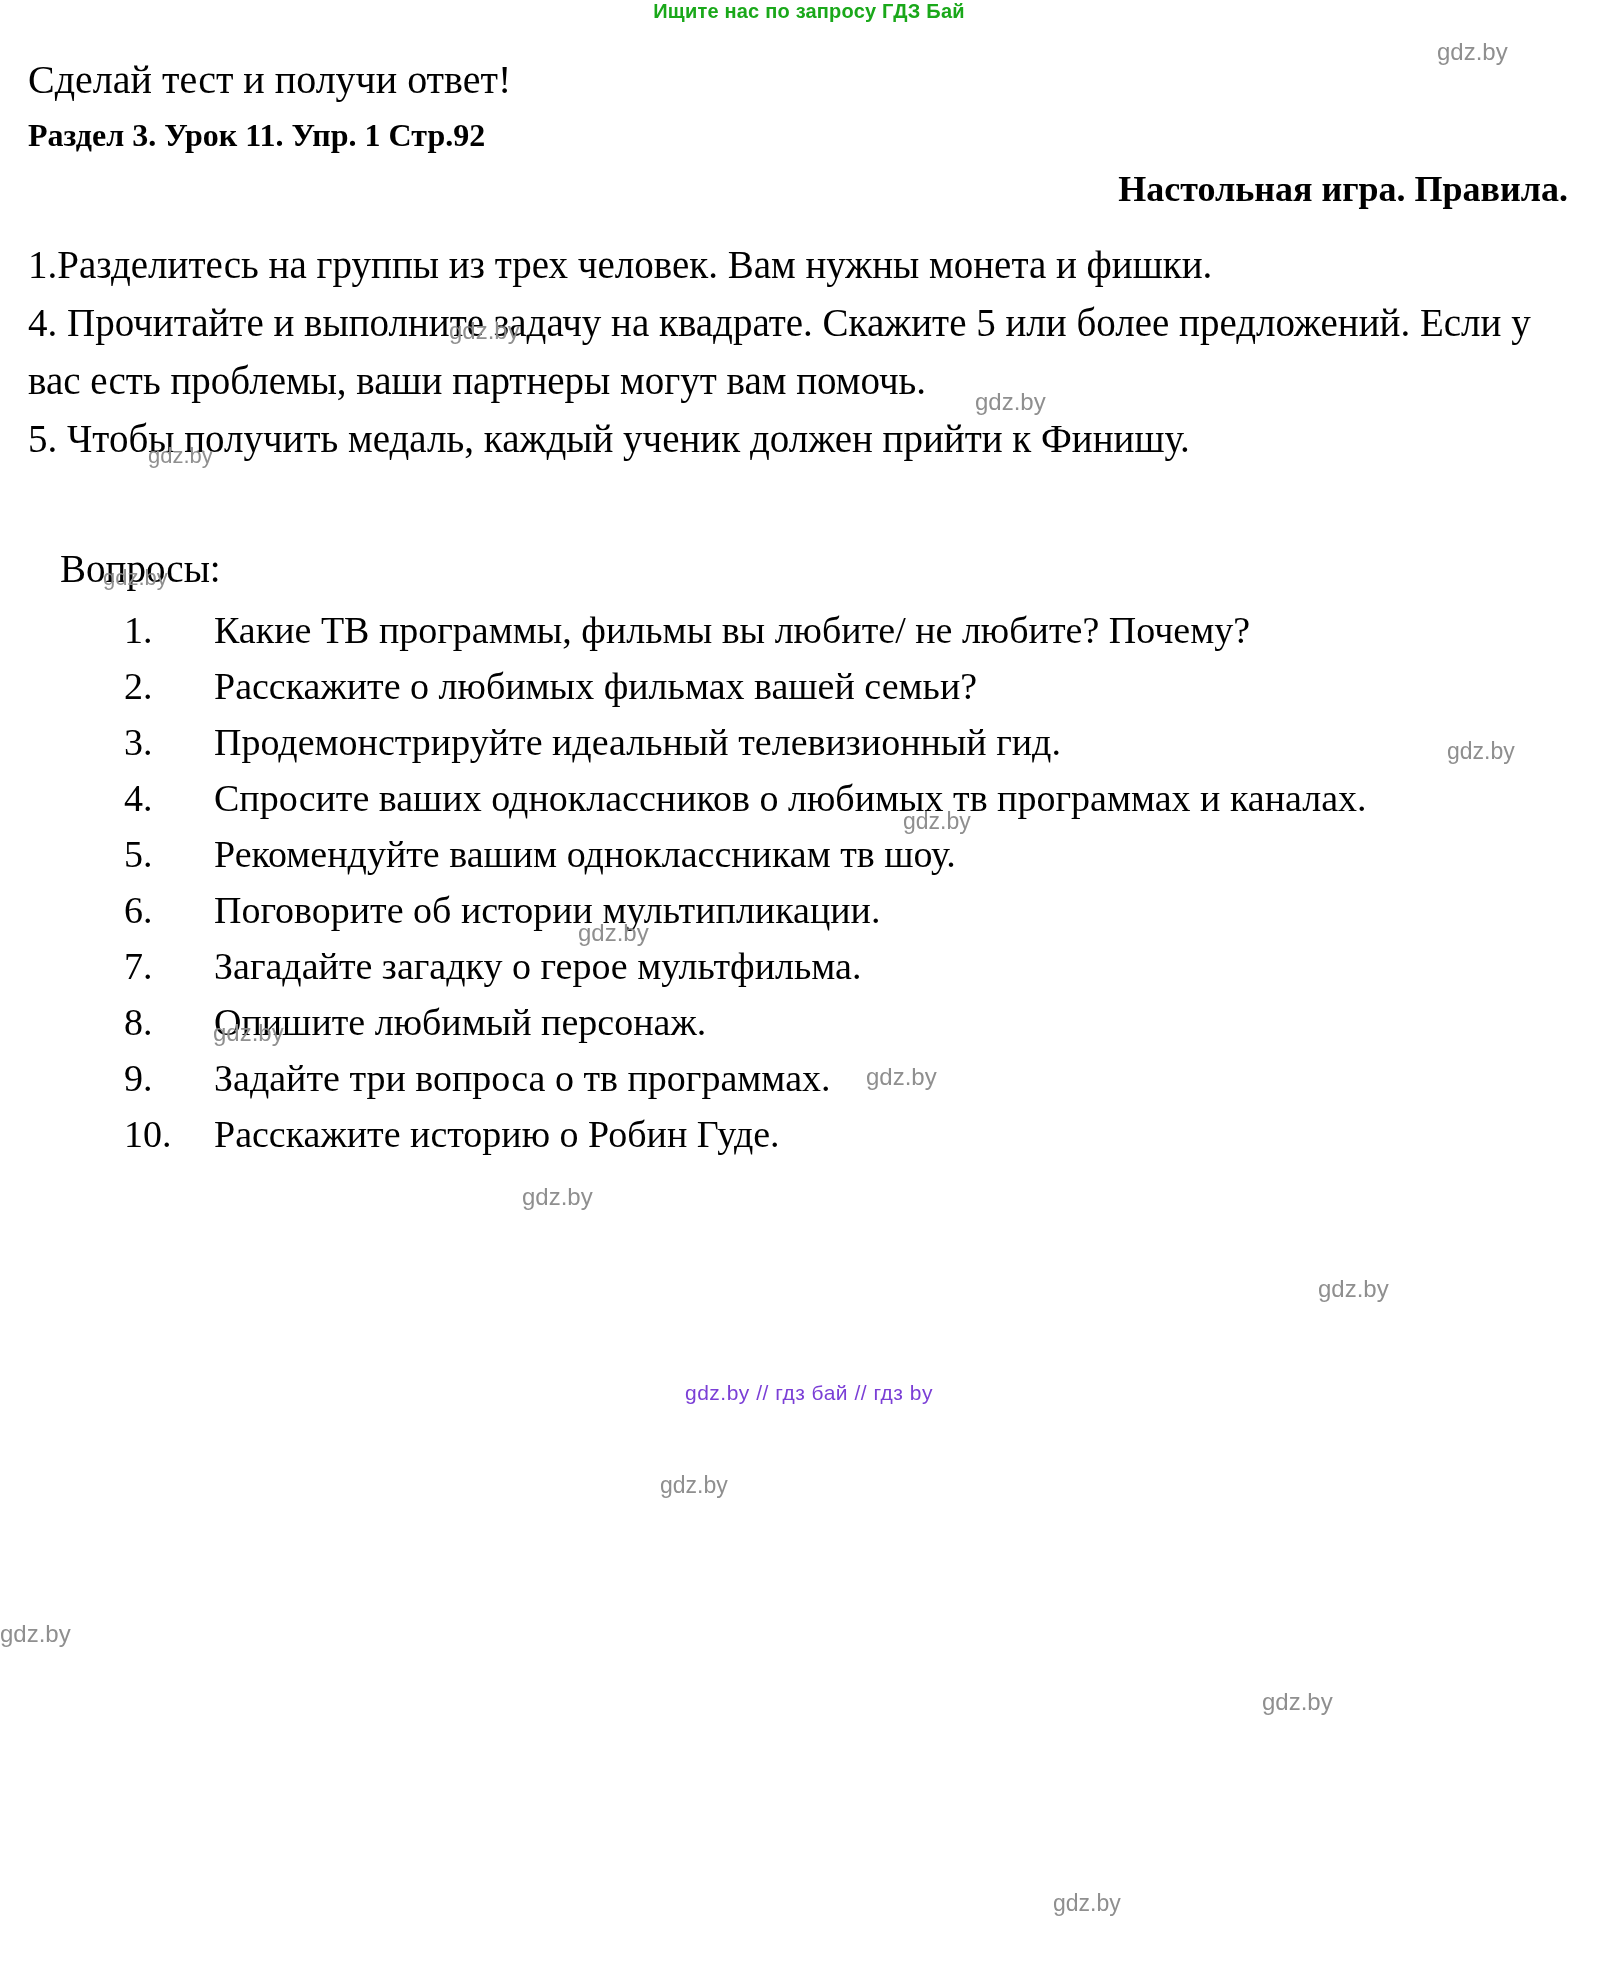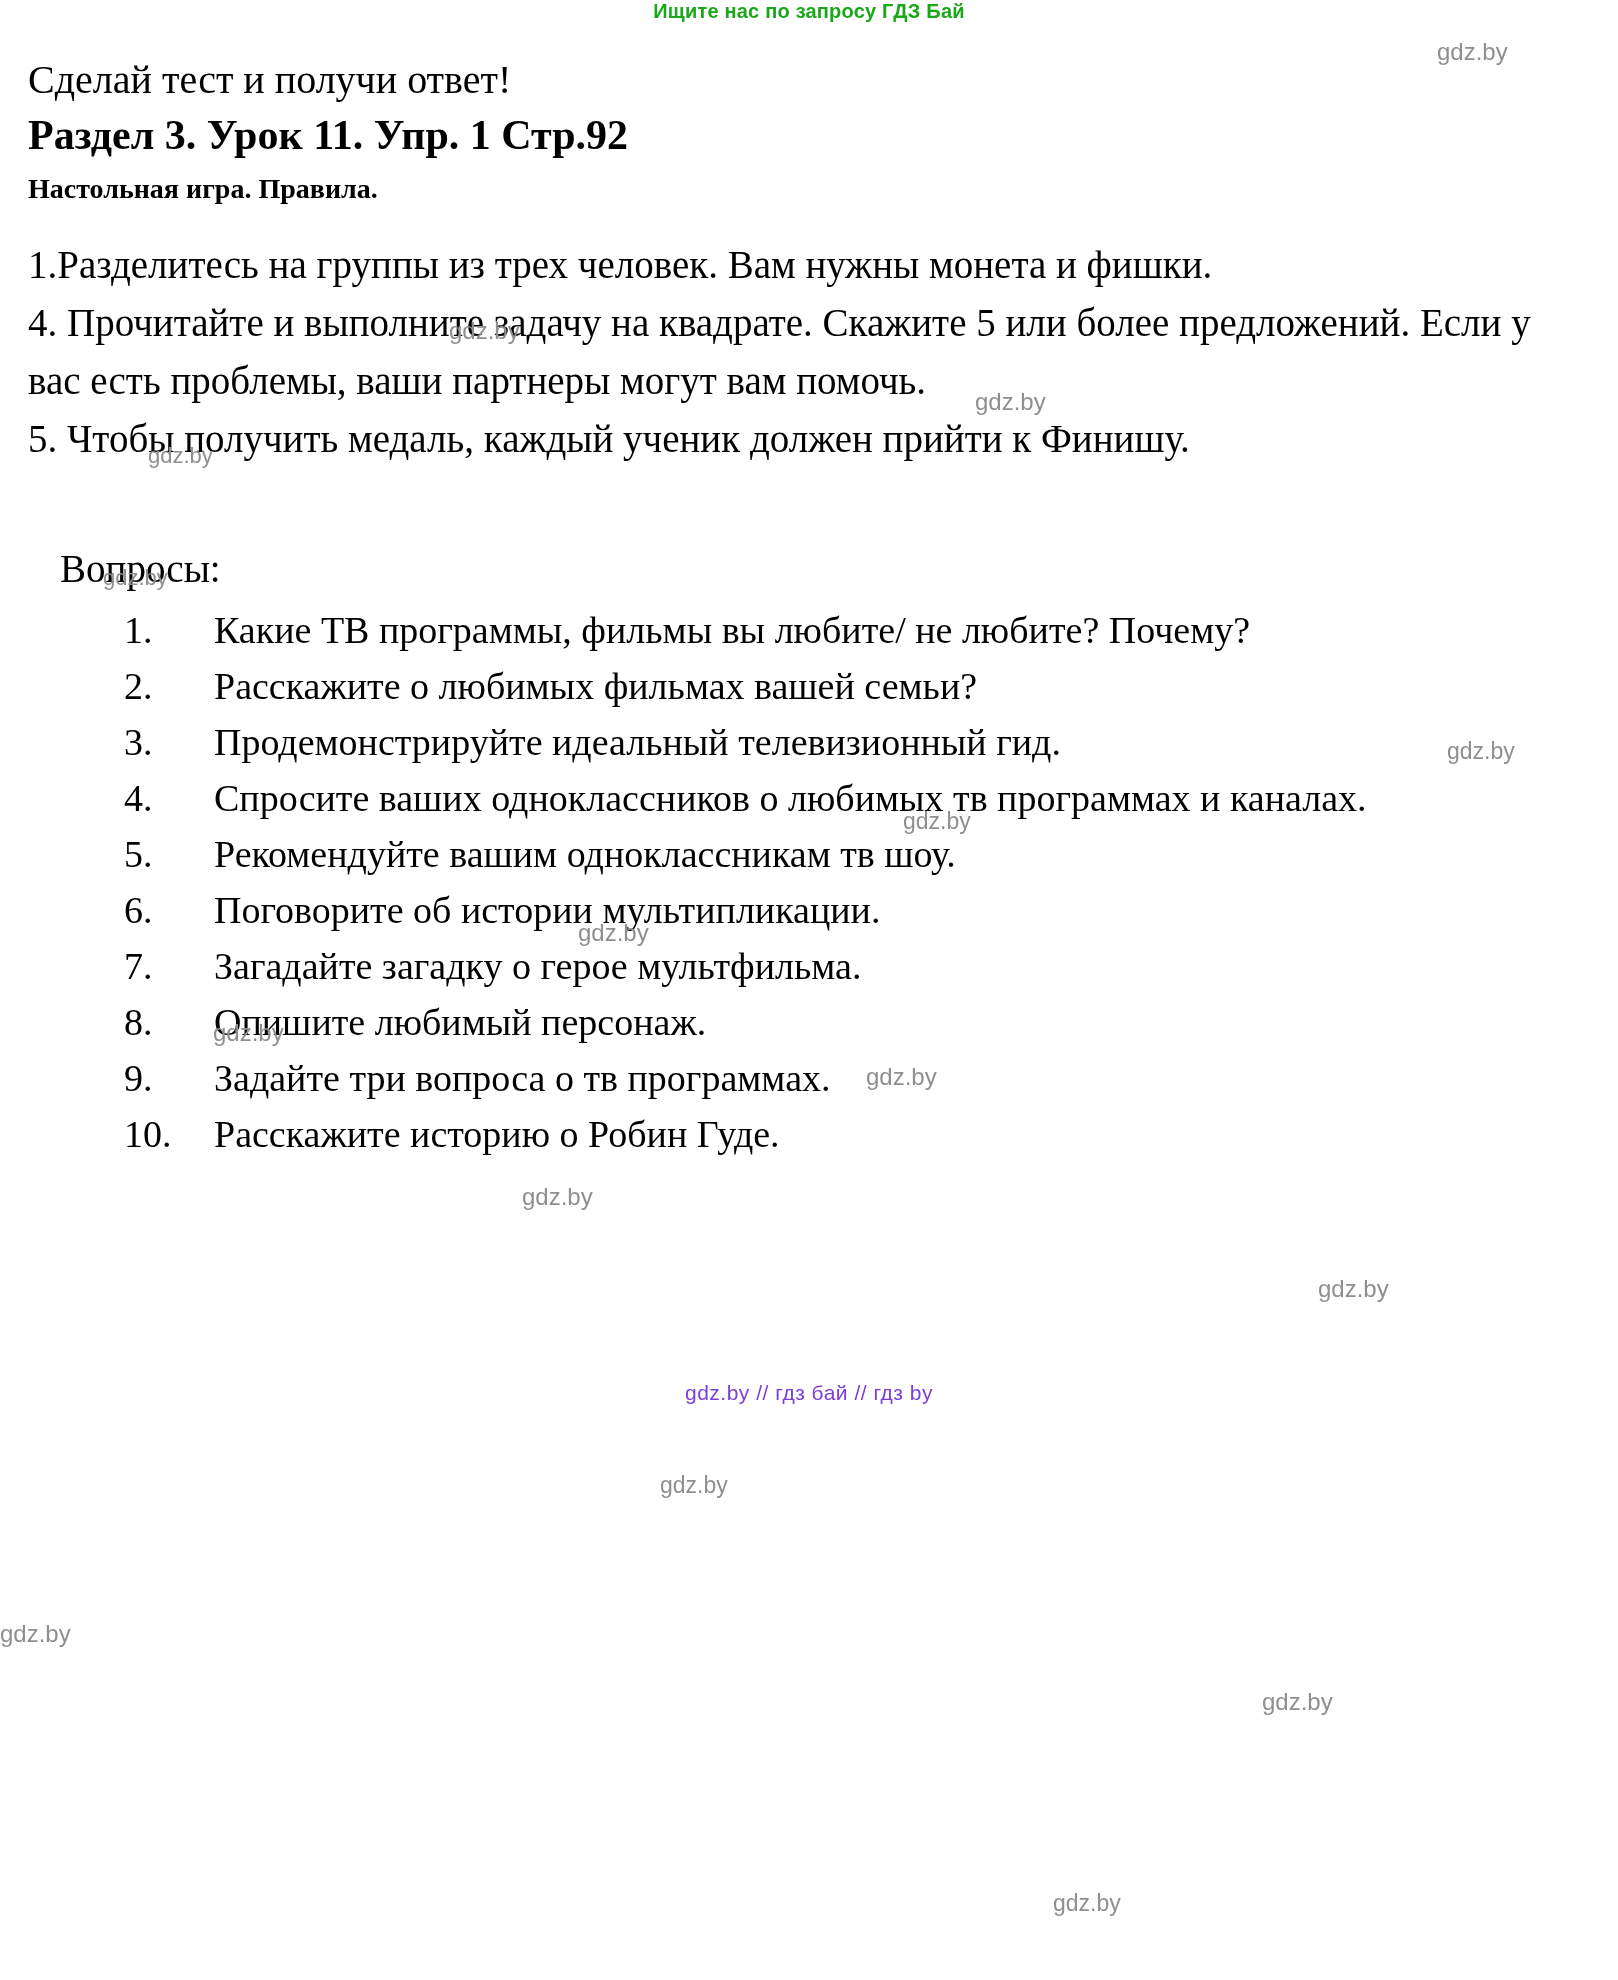--- a/index.html
+++ b/index.html
@@ -51,28 +51,29 @@
   .line {
     font-size: 39px;
     line-height: 57px;
     white-space: pre-wrap;
   }
   .heading-1 {
     font-size: 40px;
     line-height: 56px;
   }
   .heading-2 {
-    font-size: 42px;
+    font-size: 32px;
     line-height: 54px;
     font-weight: bold;
   }
   .heading-3 {
-    font-size: 28px;
+    font-size: 36px;
     line-height: 54px;
     font-weight: bold;
+    text-align: right;
   }
   .rules {
     margin-top: 20px;
   }
   .para {
     font-size: 39px;
     line-height: 58px;
     white-space: pre-wrap;
   }
   .questions-label {

